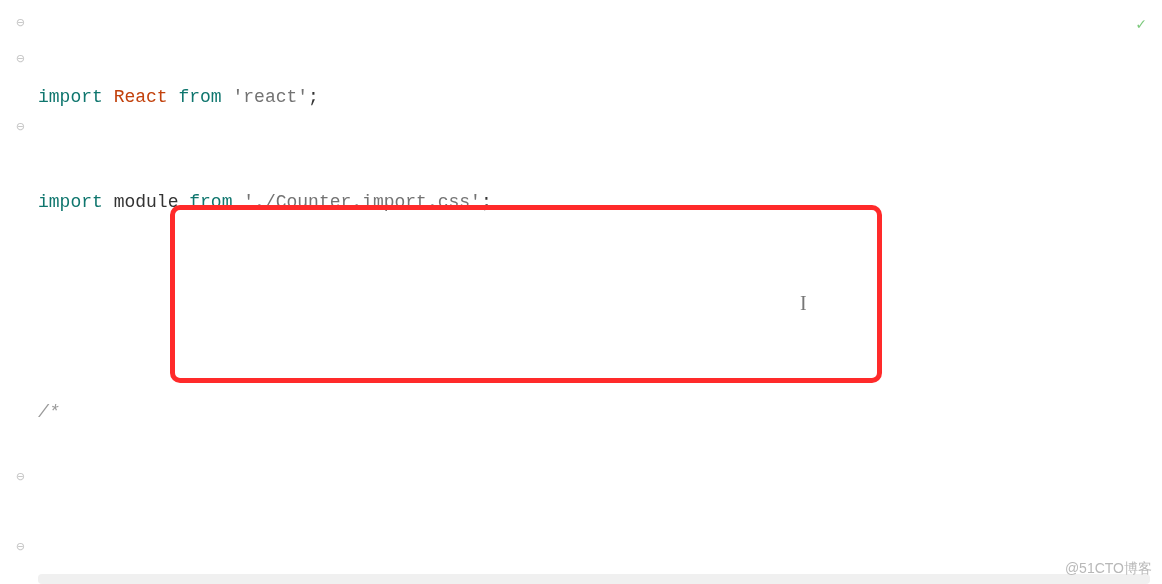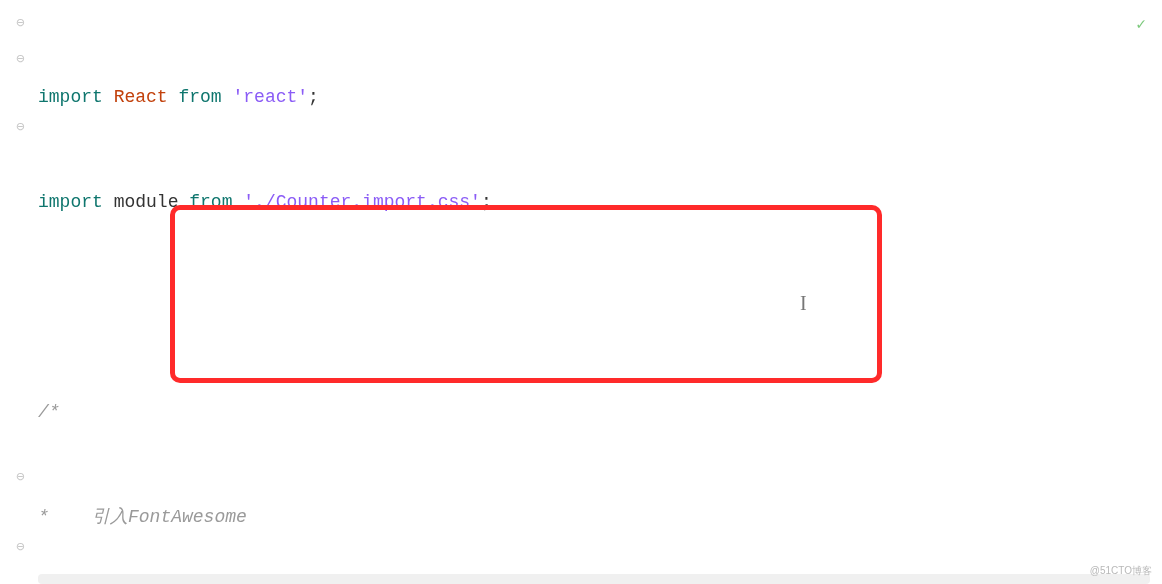--- a/index.html
+++ b/index.html
@@ -39,21 +39,21 @@
 
   .code {
     position: relative;
     margin-left: 38px;
     line-height: 35px;
     white-space: pre;
   }
   .line { height: 35px; position: relative; }
   .kw { color: #0f766e; }
   .var { color: #c2410c; }
-  .str { color: #8b5cf6; }
+  .str { color: #737373; }
   .pn { color: #333333; }
   .comment { color: #9a9a9a; font-style: italic; }
 
   .red-box {
     position: absolute;
     left: 170px;
     top: 205px;
     width: 712px;
     height: 178px;
     border: 5px solid #ff2a2a;
@@ -68,21 +68,21 @@
     color: #777;
     font-size: 20px;
     font-family: serif;
     font-style: normal;
   }
   .watermark {
     position: absolute;
     right: 10px;
     bottom: 6px;
     color: #b8b8b8;
-    font-size: 10px;
+    font-size: 14px;
     font-style: normal;
     font-family: sans-serif;
   }
   .check {
     position: absolute;
     right: 16px;
     top: 14px;
     color: #7dc97d;
     font-size: 16px;
   }
@@ -107,21 +107,20 @@
     <span class="gutter-mark gm3">⊖</span>
     <span class="gutter-mark gm4">⊖</span>
     <span class="gutter-mark gm5">⊖</span>
   </div>
 
   <div class="code">
     <div class="line"><span class="kw">import</span> <span class="var">React</span> <span class="kw">from</span> <span class="str">'react'</span><span class="pn">;</span></div>
     <div class="line"><span class="kw">import</span> <span class="pn">module</span> <span class="kw">from</span> <span class="str">'./Counter.import.css'</span><span class="pn">;</span></div>
     <div class="line"></div>
     <div class="line comment">/*</div>
-    <div class="line comment">*    引入FontAwesome</div>
     
     
     
     
     
     
     
     
     
     

